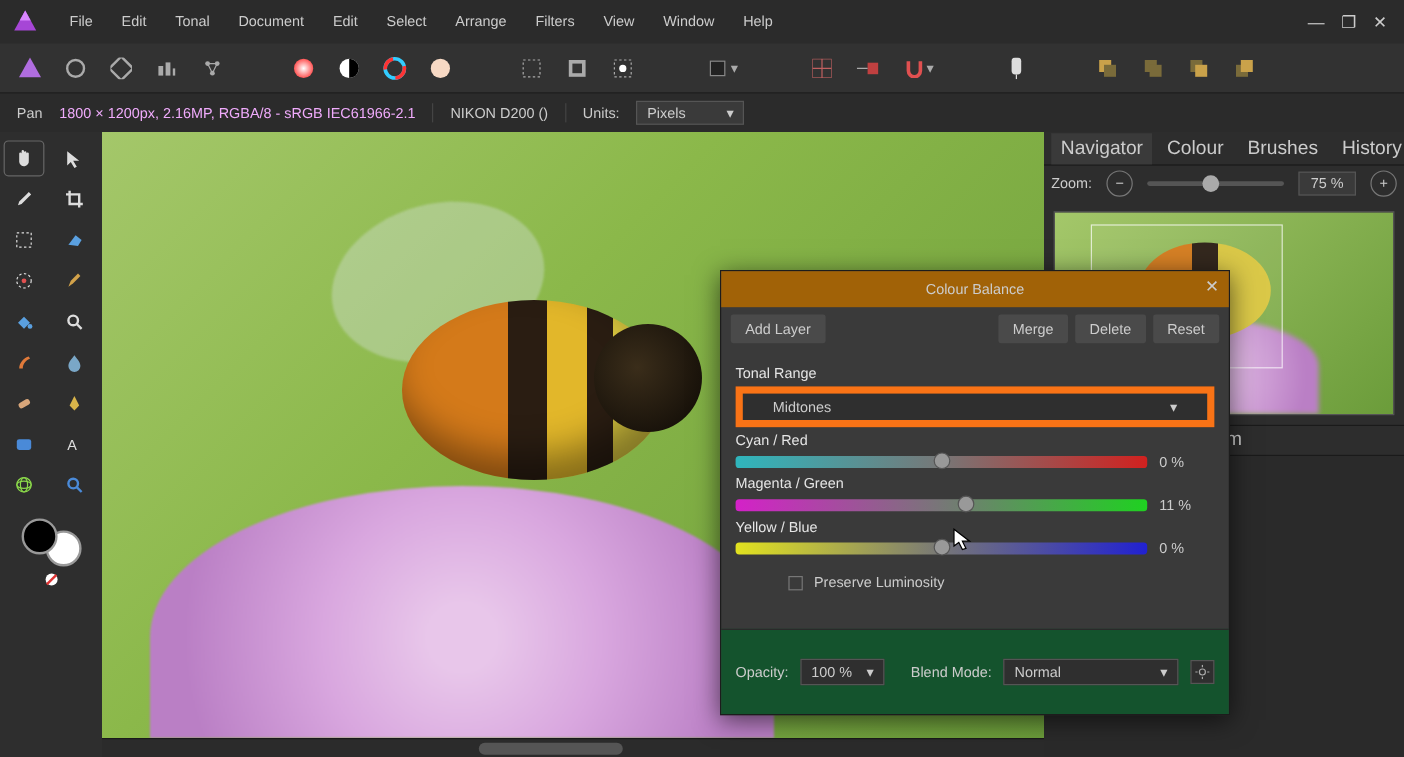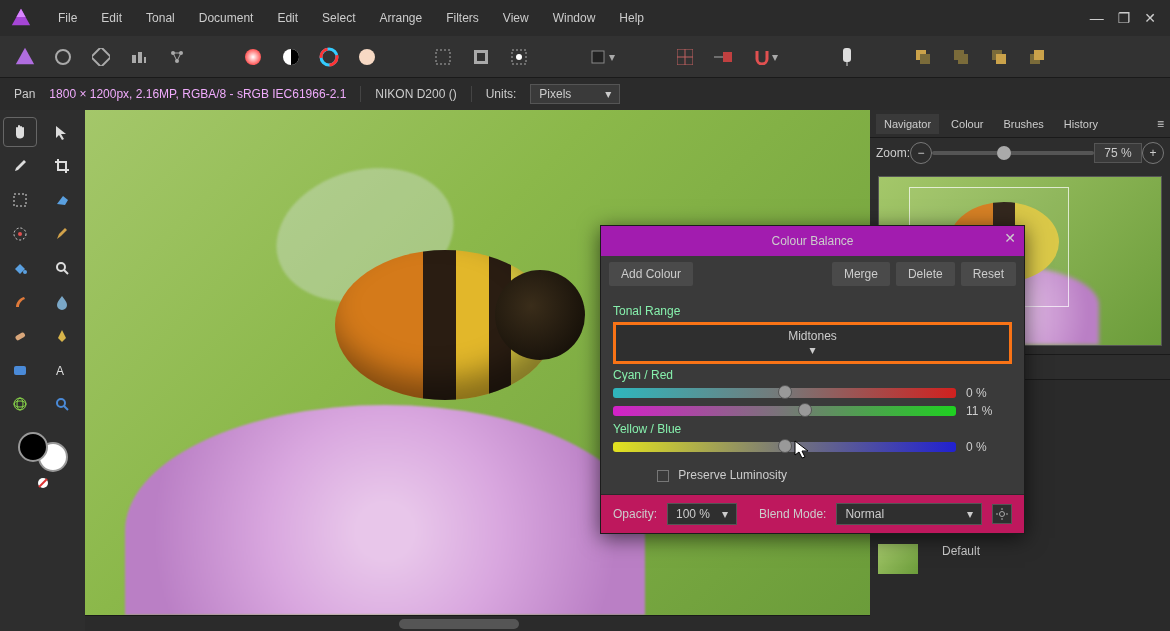--- a/index.html
+++ b/index.html
@@ -41,52 +41,52 @@
   .bee { position: absolute; left: 180px; top: 60px; width: 330px; height: 260px; }
   .bee-body { position: absolute; left: 70px; top: 80px; width: 220px; height: 150px; border-radius: 50%; background: linear-gradient(90deg, #d47a1a 0 40%, #2a1d12 40% 55%, #e2b72a 55% 70%, #2a1d12 70% 80%, #d9c63f 80% 100%); box-shadow: inset -10px -20px 30px rgba(0,0,0,0.4); }
   .bee-head { position: absolute; left: 230px; top: 100px; width: 90px; height: 90px; border-radius: 50%; background: radial-gradient(circle at 40% 40%, #3a2d1a, #0d0905); }
   .wing { position: absolute; left: 10px; top: 0; width: 180px; height: 130px; border-radius: 50%; background: rgba(220,230,235,0.35); transform: rotate(-15deg); filter: blur(1px); }
   .hscroll { height:16px; background:#2b2b2b; border-top:1px solid #1a1a1a; position:relative;}
   .hscroll .thumb{position:absolute; left:40%; top:3px; width:120px; height:10px; background:#555; border-radius:5px;}
 
   
   .right { width: 300px; background: #2d2d2d; display: flex; flex-direction: column; }
   .rtabs { height: 28px; display: flex; align-items: center; gap: 4px; padding: 0 6px; background: #2d2d2d; border-bottom: 1px solid #1a1a1a; }
-  .rtab { padding: 4px 8px; font-size: 11px; }
+  .rtab { padding: 4px 8px; font-size: 16px; }
   .rtab.active { background: #3a3a3a; }
-  .zoomrow { height: 30px; display: flex; align-items: center; gap: 0; padding: 0 6px; }
+  .zoomrow { height: 30px; display: flex; align-items: center; gap: 12px; padding: 0 6px; }
   .ztrack { flex: 1; height: 4px; background: #555; position: relative; border-radius: 2px; }
   .zthumb { position: absolute; top: -5px; left: 40%; width: 14px; height: 14px; background: #aaa; border-radius: 50%; }
   .zval { width: 48px; text-align: center; background: #3a3a3a; border: 1px solid #555; padding: 2px 0; }
   .zplus { width:22px; height:22px; border:1px solid #777; border-radius:50%; display:flex;align-items:center;justify-content:center;}
   .nav-preview { margin: 8px; height: 170px; background: linear-gradient(135deg,#a4c76a,#6b9c3a); position: relative; border: 1px solid #555; overflow:hidden;}
   .nav-flower{position:absolute;left:20px;bottom:0;width:200px;height:80px;background:radial-gradient(circle at 50% 60%, #e8c6ea 10%, #ba7fc5 80%);border-radius:60% 60% 0 0;filter:blur(2px);}
   .nav-bee{position:absolute;left:70px;top:25px;width:110px;height:80px;border-radius:50%;background:linear-gradient(90deg,#d47a1a 0 40%,#2a1d12 40% 60%,#d9c63f 60% 100%);}
   .nav-view { position: absolute; left: 30px; top: 10px; width: 160px; height: 120px; border: 1px solid rgba(255,255,255,0.7); background: rgba(255,255,255,0.05); }
   .rtabs2 { height: 26px; display: flex; align-items: center; gap: 10px; padding: 0 10px; border-top: 1px solid #1a1a1a; border-bottom: 1px solid #1a1a1a; }
   .layers { flex: 1; background: #2a2a2a; }
   .layer-row { display:flex; align-items:flex-start; gap:24px; padding:4px 8px;}
   .layer-thumb{width:40px;height:30px;background:linear-gradient(135deg,#a4c76a,#6b9c3a);}
 
   
   .dialog { position: absolute; left: 600px; top: 225px; width: 425px; background: #3a3a3a; border: 1px solid #1c1c1c; box-shadow: 0 4px 20px rgba(0,0,0,0.6); }
-  .dlg-title { height: 30px; display: flex; align-items: center; justify-content: center; position: relative; background: #a21caf; }
+  .dlg-title { height: 30px; display: flex; align-items: center; justify-content: center; position: relative; background: #a16207; }
   .dlg-title .x { position: absolute; right: 8px; top: 4px; font-size: 14px; }
   .dlg-row1 { display: flex; padding: 6px 8px; gap: 6px; }
   .dlg-btn { background: #4a4a4a; padding: 5px 12px; border-radius: 2px; }
   .dlg-body { padding: 8px 12px 12px 12px; }
-  .lbl { font-size: 12px; color: #86efac; margin-top: 4px; }
-  .select { background: #2f2f2f; border: 3px solid #f97316; padding: 4px 25px; margin-top: 4px; display: flex; justify-content: space-between; align-items: center; flex-direction: column; }
+  .lbl { font-size: 12px; color: #e5e5e5; margin-top: 4px; }
+  .select { background: #2f2f2f; border: 6px solid #f97316; padding: 4px 25px; margin-top: 4px; display: flex; justify-content: space-between; align-items: center; }
   .slider-block { margin-top: 1px; }
   .slider-row { display: flex; align-items: center; gap: 10px; margin-top: 4px; }
   .track { flex: 1; height: 10px; border-radius: 3px; position: relative; }
   .track .thumb { position: absolute; top: -3px; width: 14px; height: 14px; border-radius: 50%; background: #999; border:1px solid #555; transform: translateX(-50%); }
   .val { width: 46px; font-size: 12px; }
   .chk { width: 12px; height: 12px; border: 1px solid #777; display: inline-block; margin-right: 6px; vertical-align: middle; }
-  .dlg-foot { display:flex; align-items:center; gap:10px; padding:8px 12px; border-top:1px solid #2a2a2a; background:#be185d;}
+  .dlg-foot { display:flex; align-items:center; gap:10px; padding:24px 12px; border-top:1px solid #2a2a2a; background:#14532d;margin-top:20px;}
   .dlg-foot .dd2 { background:#2f2f2f;border:1px solid #555;padding:3px 8px;display:flex;align-items:center;gap:6px;justify-content:space-between;}
   .gear{width:20px;height:20px;border:1px solid #555;display:flex;align-items:center;justify-content:center;background:#2f2f2f;}
 
   .cursor { position: absolute; left: 794px; top: 440px; pointer-events:none;}
 </style>
 </head>
 <body>
 
 <div class="menu-bar">
   <svg class="logo" viewBox="0 0 24 24">
@@ -423,21 +423,21 @@
     </div>
   </div>
 </div>
 
 <div class="dialog">
   <div class="dlg-title">
     <span>Colour Balance</span>
     <span class="x">✕</span>
   </div>
   <div class="dlg-row1">
-    <div class="dlg-btn">Add Colour</div>
+    <div class="dlg-btn">Add Layer</div>
     <div style="flex:1"></div>
     <div class="dlg-btn">Merge</div>
     <div class="dlg-btn">Delete</div>
     <div class="dlg-btn">Reset</div>
   </div>
   <div class="dlg-body">
     <div class="lbl">Tonal Range</div>
     <div class="select">
       <span>Midtones</span>
         <span>▾</span>
@@ -446,20 +446,21 @@
         <div class="slider-block">
           <div class="lbl">Cyan / Red</div>
           <div class="slider-row">
             <div class="track" style="background:linear-gradient(90deg,#2fb6bd,#777 50%,#d1211f);">
               <div class="thumb" style="left:50%;"></div>
             </div>
             <div class="val">0 %</div>
           </div>
         </div>
         <div class="slider-block">
+          <div class="lbl">Magenta / Green</div>
           <div class="slider-row">
             <div class="track" style="background:linear-gradient(90deg,#d421c8,#777 50%,#1fd121);">
               <div class="thumb" style="left:56%;"></div>
             </div>
             <div class="val">11 %</div>
           </div>
         </div>
         <div class="slider-block">
           <div class="lbl">Yellow / Blue</div>
           <div class="slider-row">

